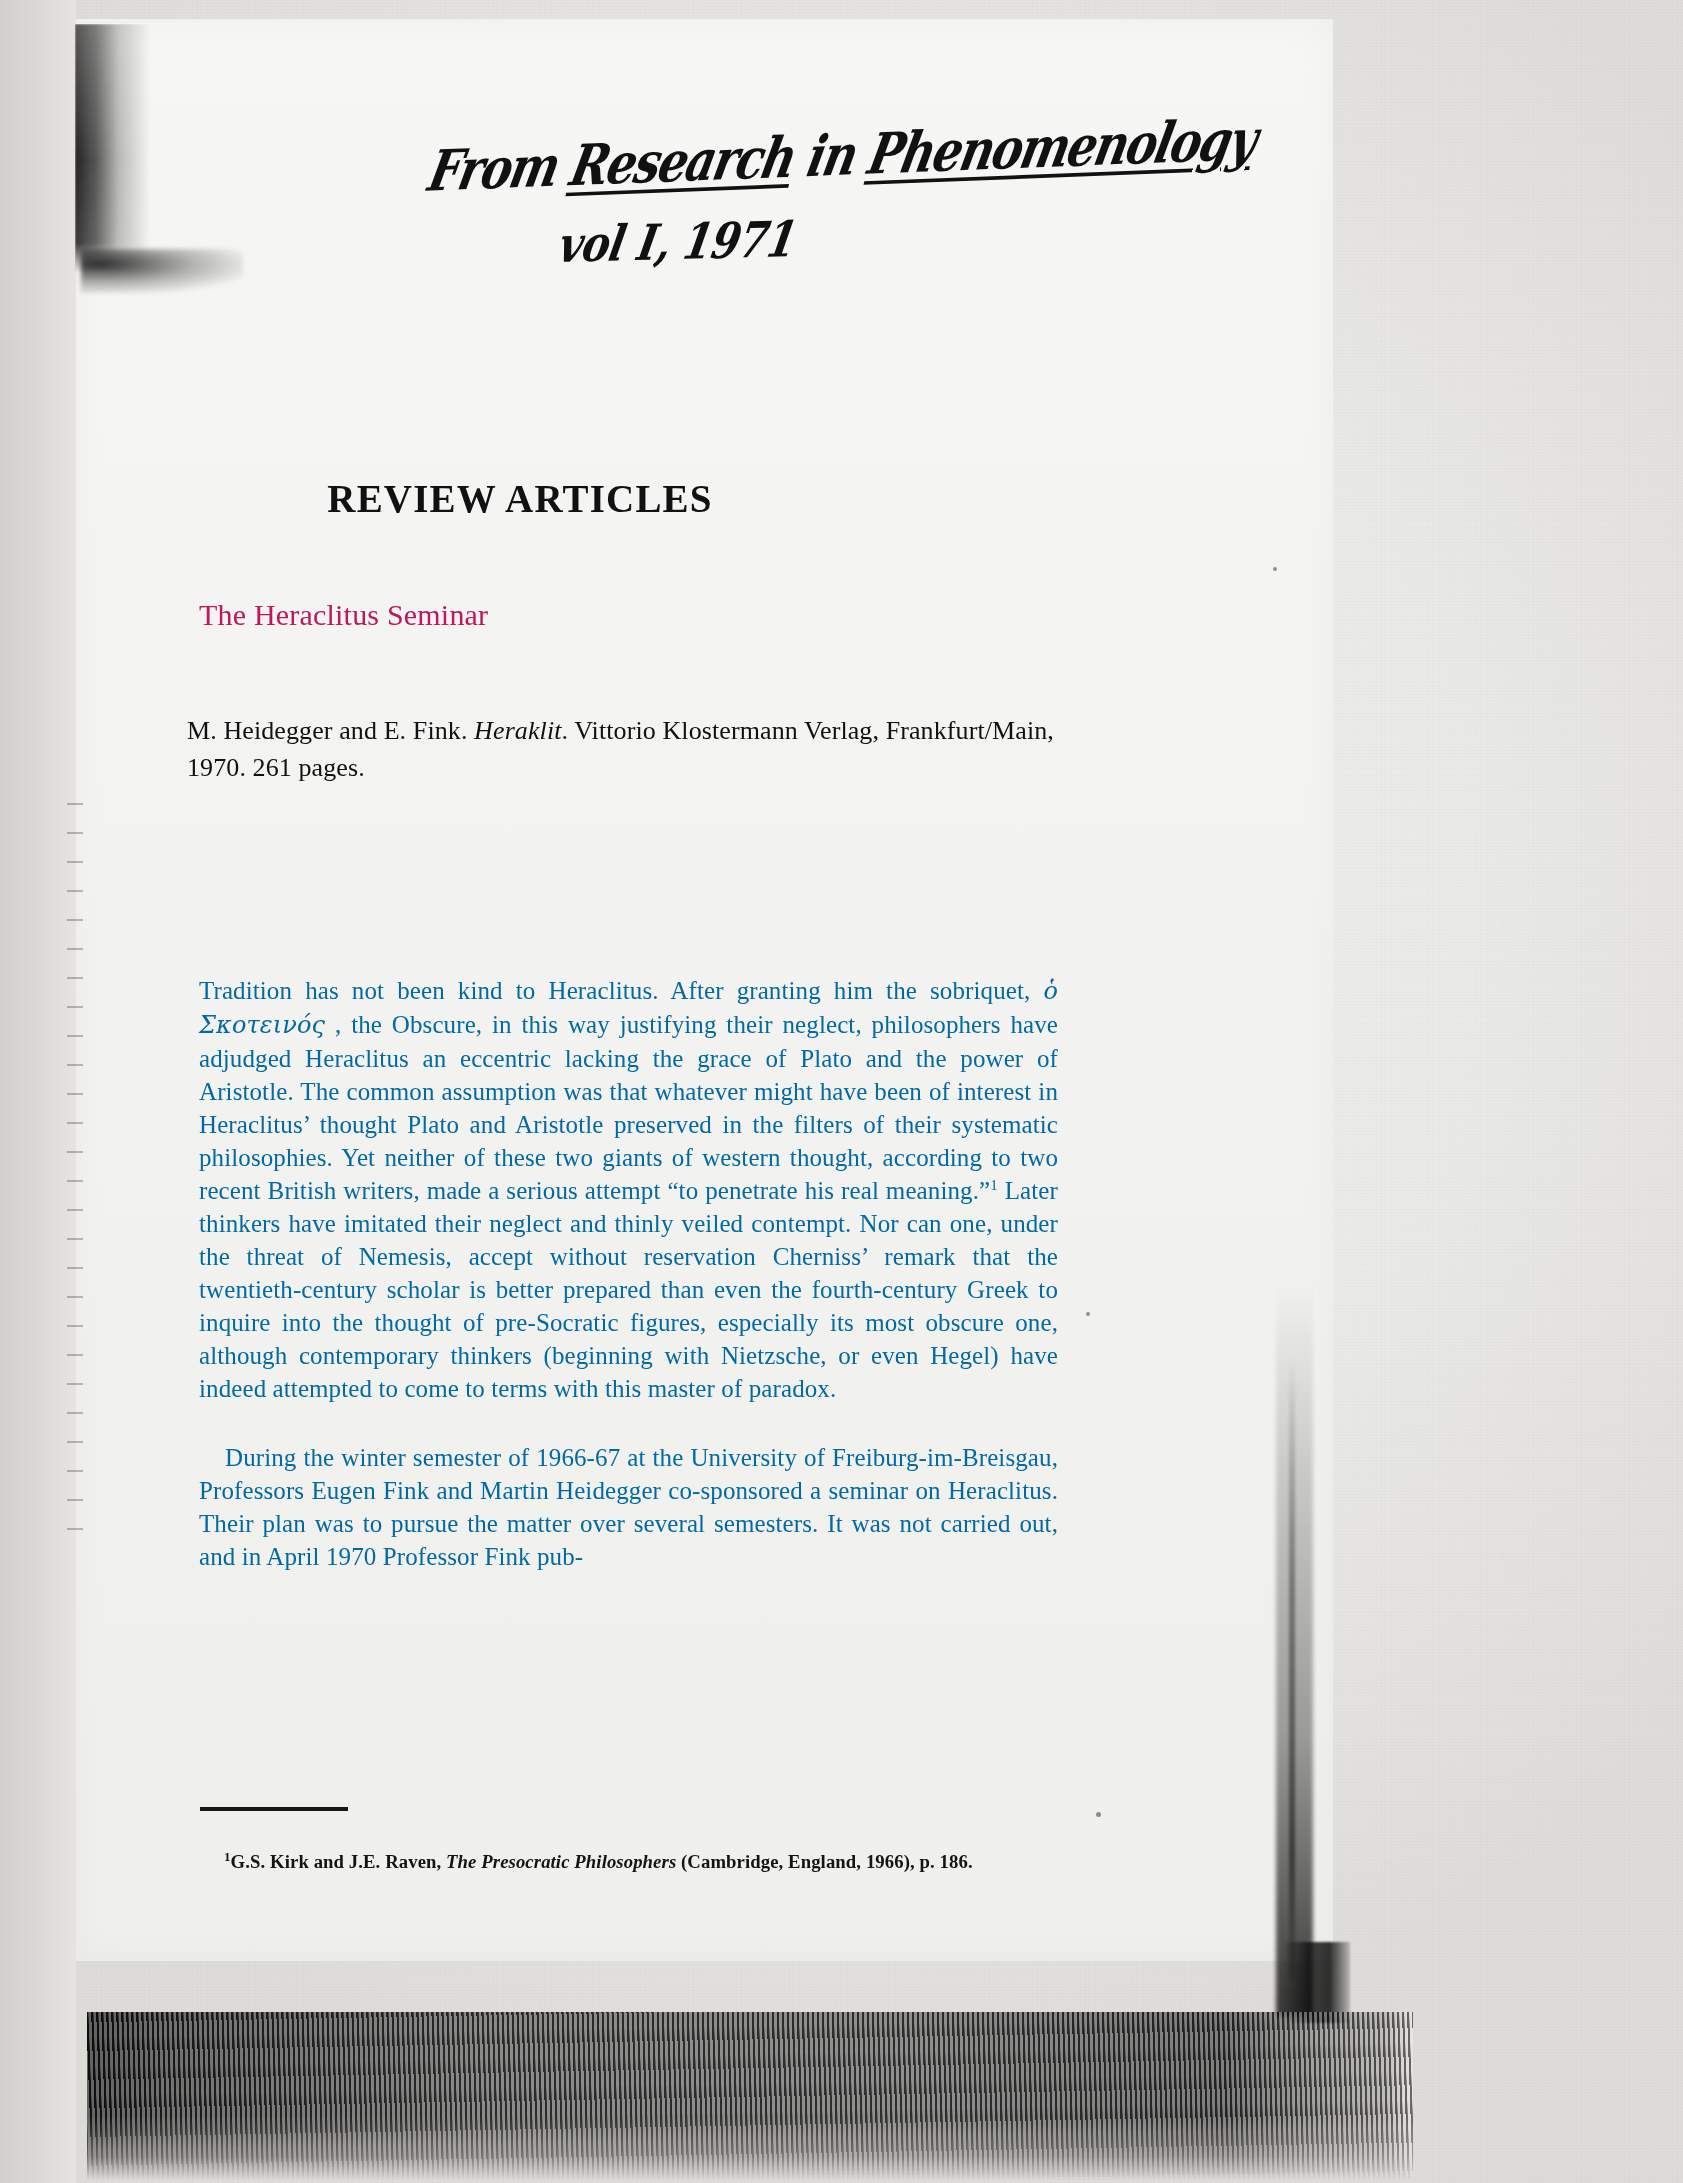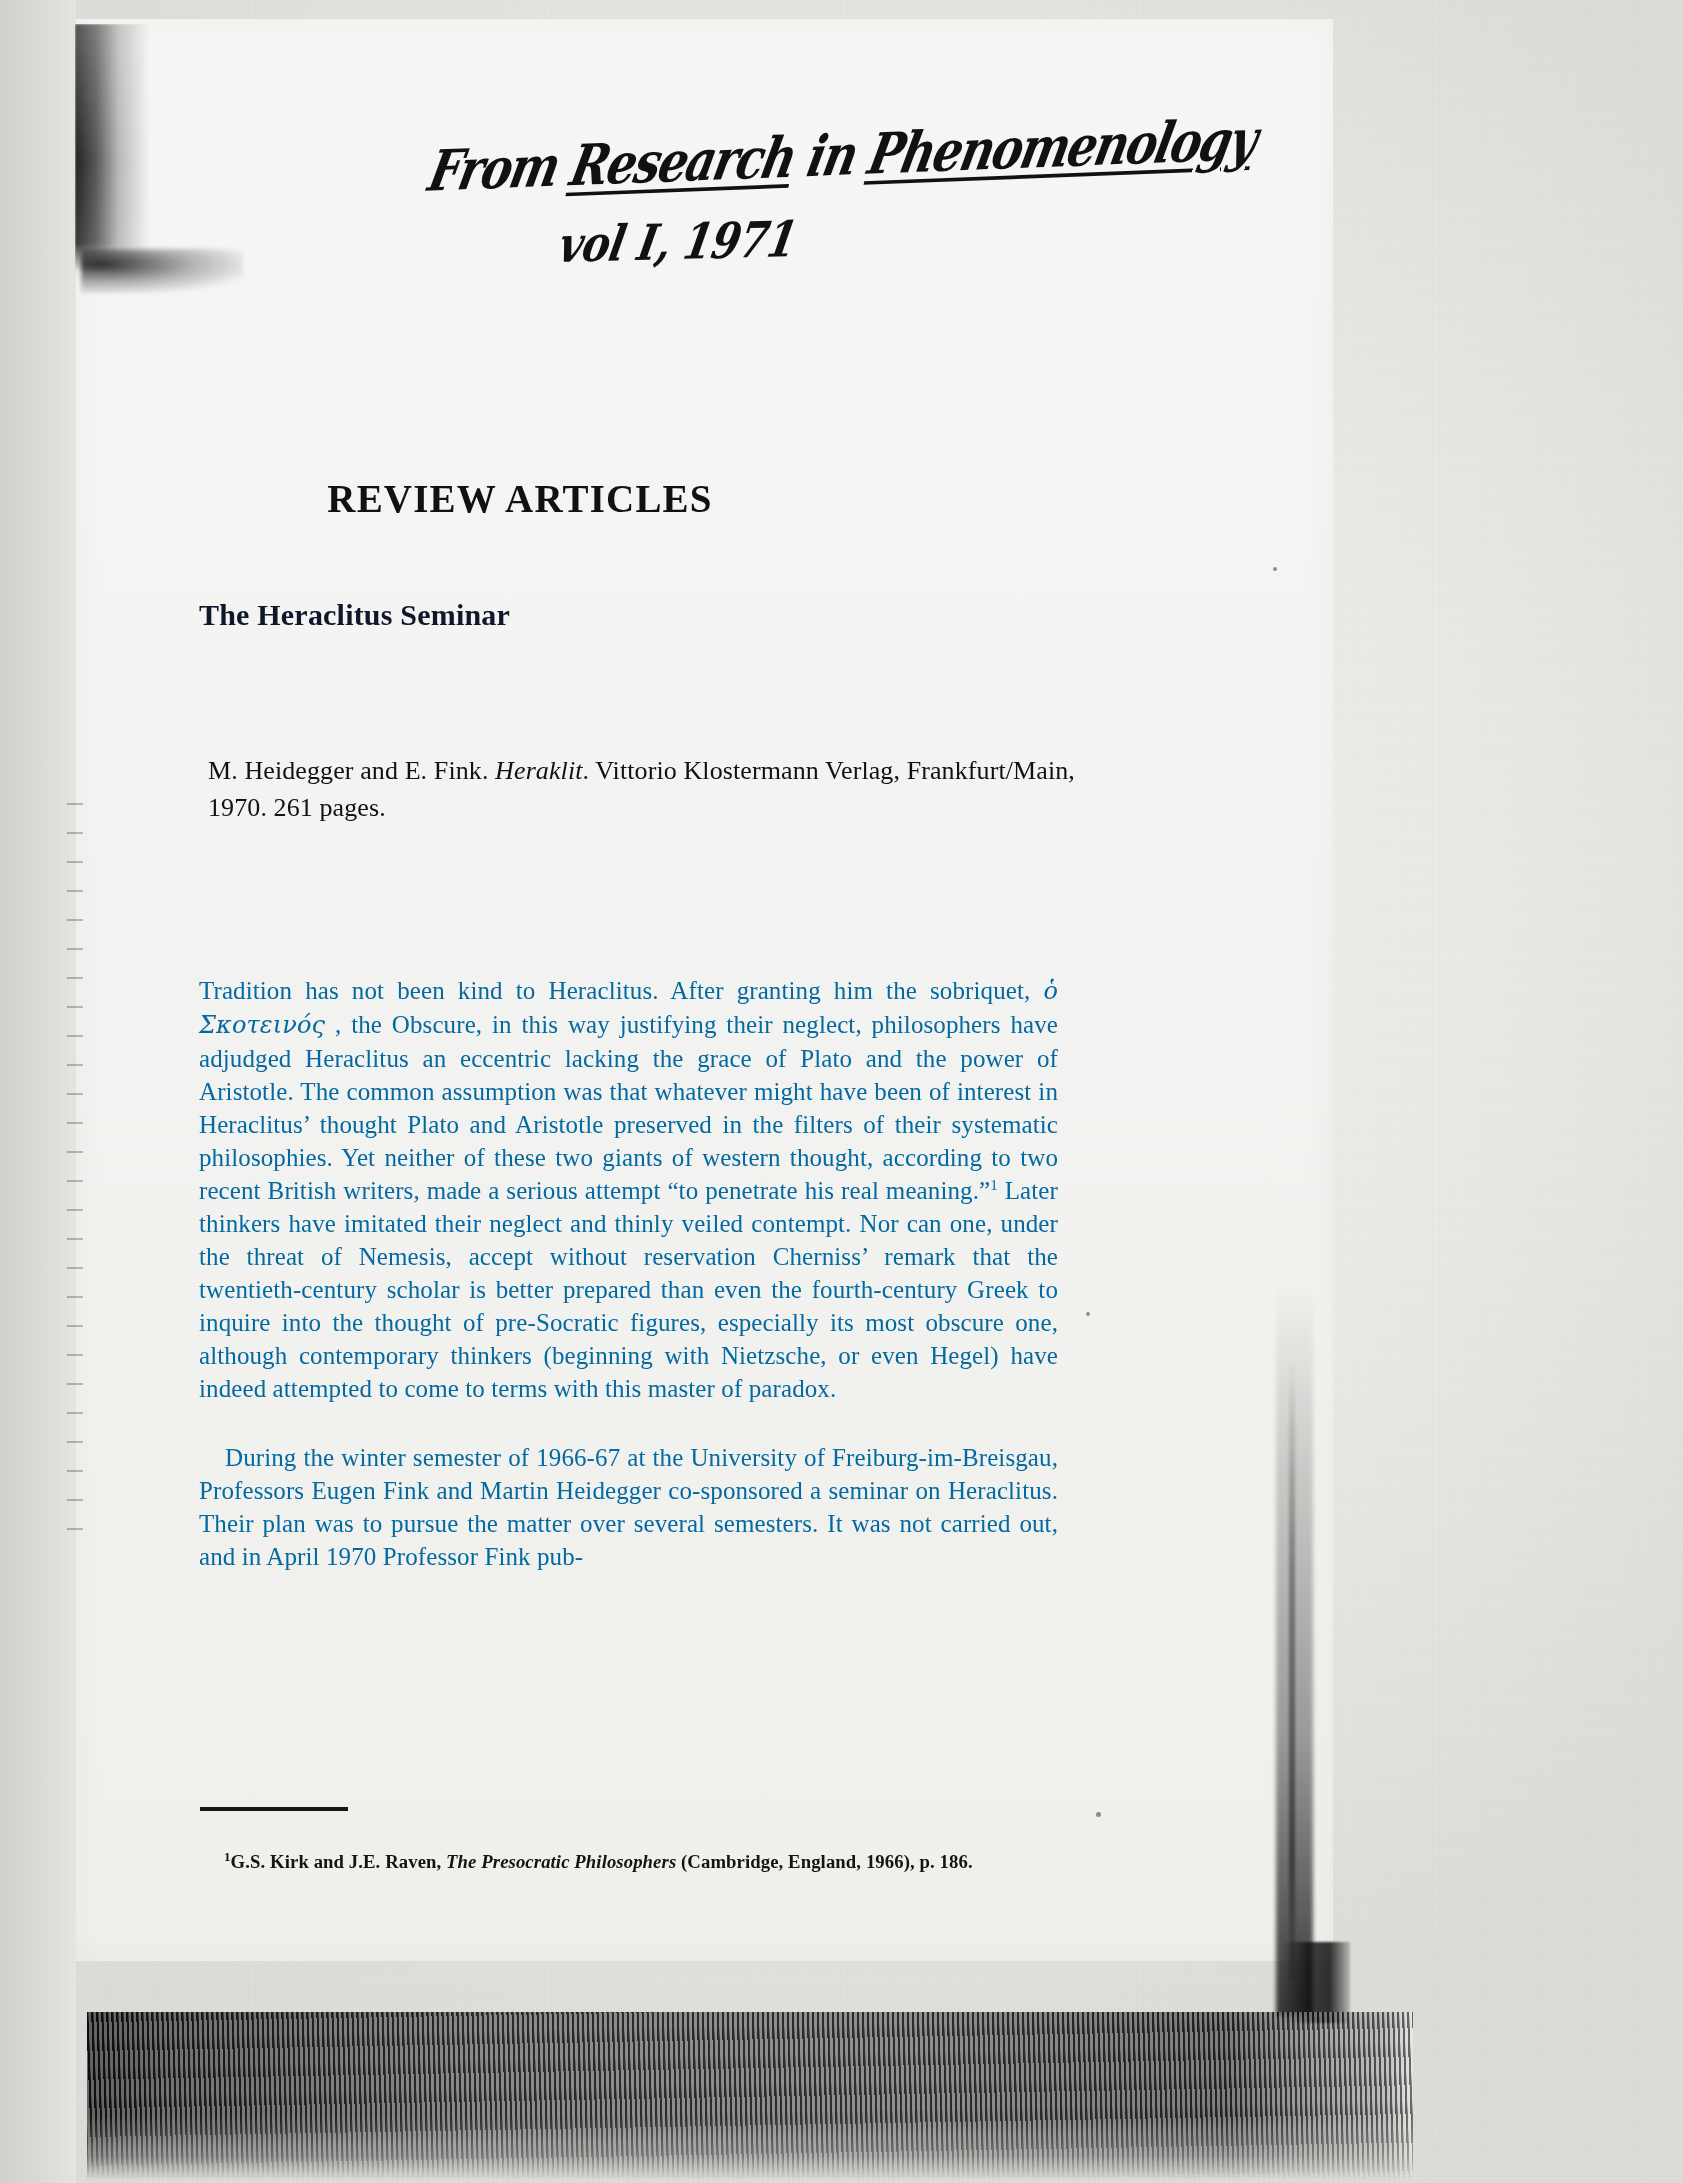--- a/index.html
+++ b/index.html
@@ -180,39 +180,38 @@
     font-family: "Liberation Serif", "DejaVu Serif", serif;
     z-index: 7;
     color: #111;
   }
 
   .article-title {
     position: absolute;
     left: 199px;
     top: 598px;
     font-size: 30px;
-    font-weight: 700;
+    font-weight: 400;
     letter-spacing: 0.2px;
     font-family: "Liberation Serif", "DejaVu Serif", serif;
     z-index: 7;
-    color: #0f172a;
+    color: #be185d;
   }
 
   .citation {
     position: absolute;
-    left: 208px;
+    left: 187px;
     top: 713px;
     width: 872px;
     font-size: 26px;
     line-height: 1.42;
     font-family: "Liberation Serif", "DejaVu Serif", serif;
     z-index: 7;
     color: #111;
     letter-spacing: 0.1px;
-    margin-top: 40px;
   }
   .citation .book { font-style: italic; }
 
   .body-block {
     position: absolute;
     left: 199px;
     top: 974px;
     width: 859px;
     font-size: 25px;
     line-height: 33px;

